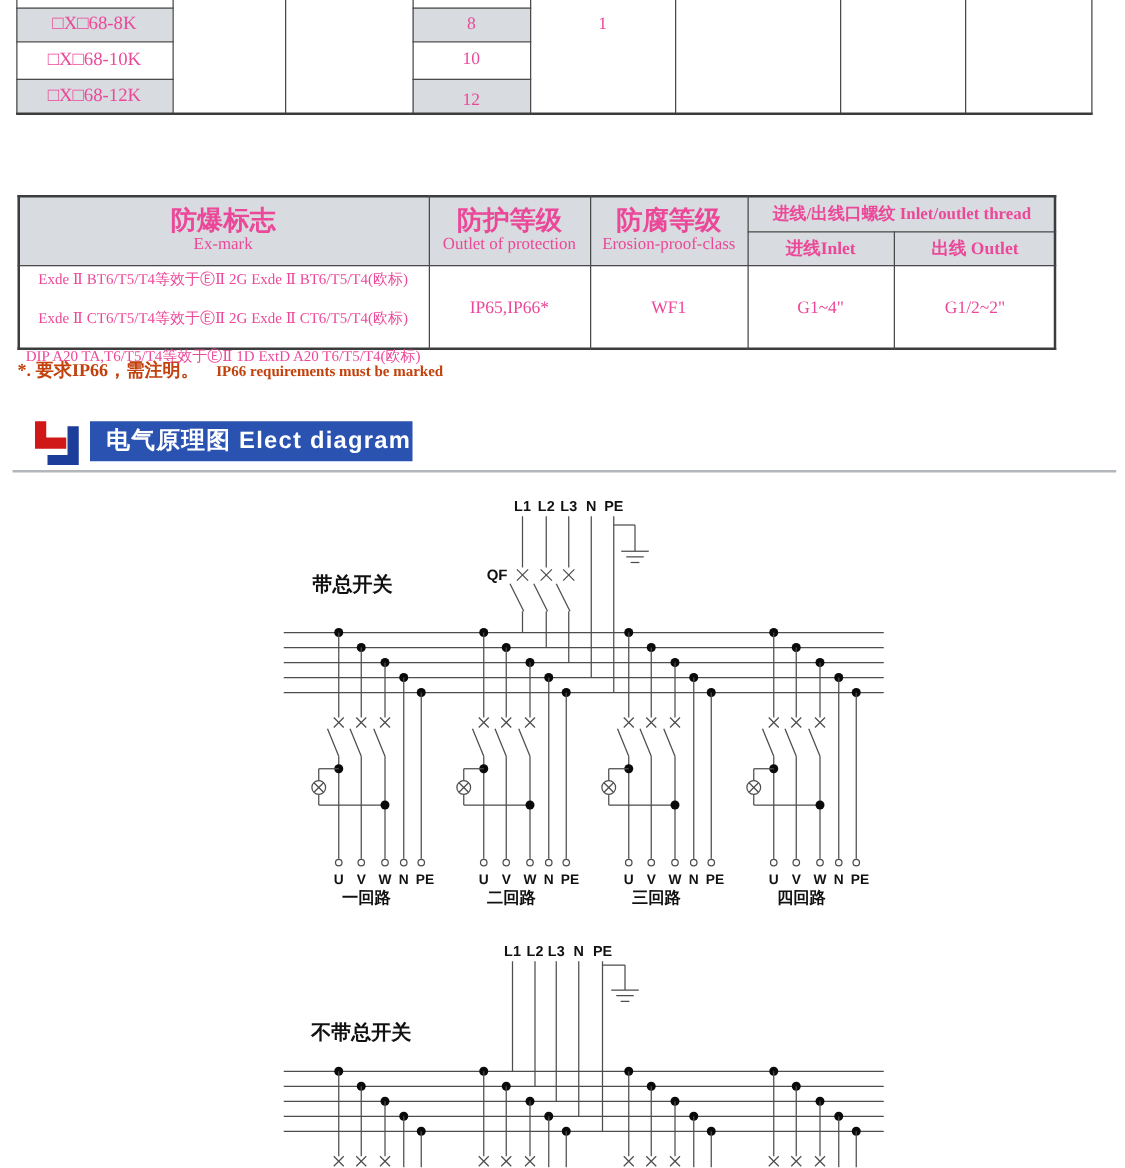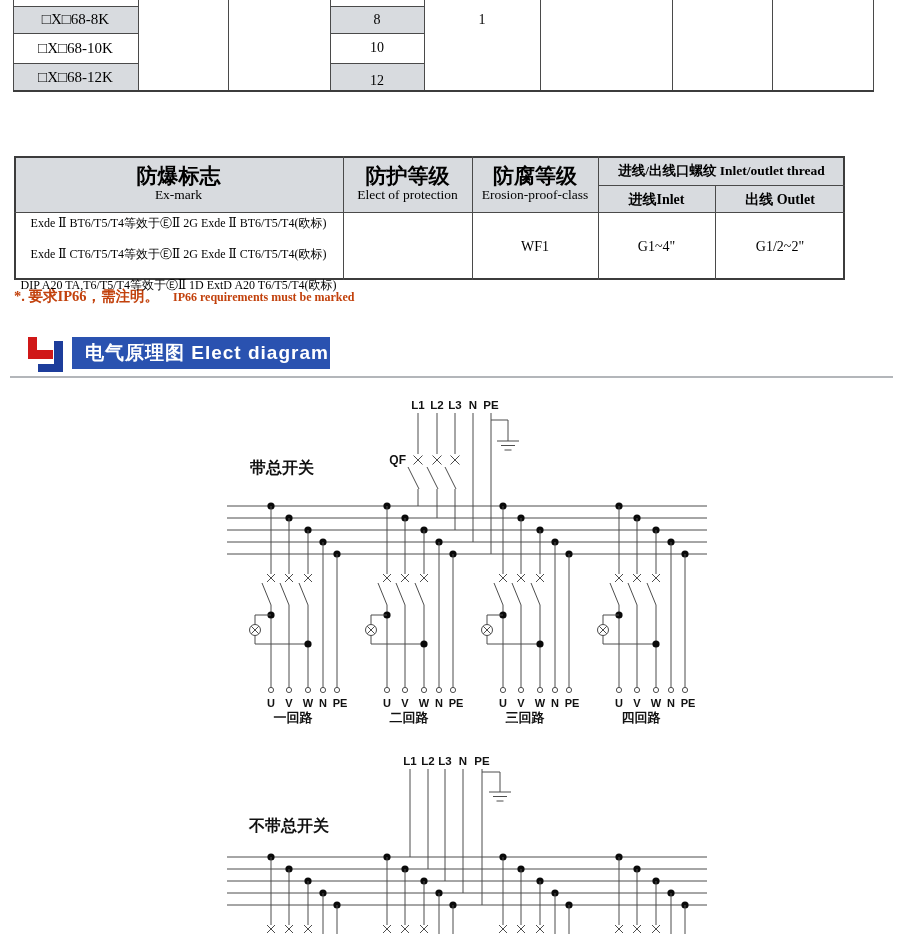--- a/index.html
+++ b/index.html
@@ -1,18 +1,18 @@
 <!DOCTYPE html>
 <html><head>
 <meta charset="utf-8">
 <style>
   html,body{margin:0;padding:0;width:900px;height:934px;background:#fff;overflow:hidden;}
   .abs{position:absolute;}
   .cell{position:absolute;display:flex;align-items:center;justify-content:center;
-        font-family:"Liberation Serif","DejaVu Serif",serif;color:#000000;text-align:center;}
+        font-family:"Liberation Serif","DejaVu Serif",serif;color:#ec4899;text-align:center;}
   .col{flex-direction:column;}
   .zh{font-weight:bold;font-size:21px;line-height:19px;}
   .en{font-size:13.5px;line-height:17px;}
   .val{font-size:14px;}
   .exline{font-size:12px;line-height:16px;white-space:nowrap;margin-top:15px;}
   .model{font-size:15px;}
   .banner-text{font-family:"Liberation Sans","DejaVu Sans",sans-serif;font-weight:bold;
         font-size:19px;color:#fff;line-height:32px;padding-left:13px;letter-spacing:1px;white-space:nowrap;}
   .footnote{font-family:"Liberation Serif","DejaVu Serif",serif;color:#c2410c;white-space:nowrap;}
   .fn-zh{font-weight:bold;font-size:14.5px;}
@@ -53,35 +53,36 @@
   </div>
 
 <div class="abs" id="spec-table" style="left:0;top:156px;width:900px;height:125px;">
 
   <div class="cell col" style="left:14px;top:0;width:329px;height:57px;z-index:3;">
     <div class="zh">防爆标志</div>
     <div class="en">Ex-mark</div>
   </div>
   <div class="cell col" style="left:343px;top:0;width:129px;height:57px;z-index:3;">
     <div class="zh">防护等级</div>
-    <div class="en">Elect of protection</div>
+    <div class="en">Outlet of protection</div>
   </div>
   <div class="cell" style="left:598px;top:0;width:247px;height:29px;z-index:3;font-weight:bold;font-size:13.5px;white-space:nowrap;">进线/出线口螺纹  Inlet/outlet thread</div>
   <div class="cell col" style="left:472px;top:0;width:126px;height:57px;z-index:3;">
     <div class="zh">防腐等级</div>
     <div class="en">Erosion-proof-class</div>
   </div>
   <div class="cell zh" style="left:598px;top:30px;width:117px;height:27px;z-index:3;font-size:14px;">进线Inlet</div>
   <div class="cell zh" style="left:715px;top:30px;width:130px;height:27px;z-index:3;font-size:14px;">出线 Outlet</div>
 
   <div class="cell col" style="left:14px;top:57px;width:329px;height:67px;z-index:3;">
     <div class="exline">Exde Ⅱ BT6/T5/T4等效于ⒺⅡ 2G Exde Ⅱ BT6/T5/T4(欧标)</div>
     <div class="exline">Exde Ⅱ CT6/T5/T4等效于ⒺⅡ 2G Exde Ⅱ CT6/T5/T4(欧标)</div>
     <div class="exline">DIP A20 TA,T6/T5/T4等效于ⒺⅡ 1D ExtD A20 T6/T5/T4(欧标)</div>
   </div>
+  <div class="cell val" style="left:343px;top:57px;width:129px;height:67px;z-index:3;">IP65,IP66*</div>
   <div class="cell val" style="left:472px;top:57px;width:126px;height:67px;z-index:3;">WF1</div>
   <div class="cell val" style="left:598px;top:57px;width:117px;height:67px;z-index:3;">G1~4"</div>
   <div class="cell val" style="left:715px;top:57px;width:130px;height:67px;z-index:3;">G1/2~2"</div>
 <div class="abs" style="left: 14px; top: 0px; width: 831px; height: 57px; background: rgb(216, 219, 223); z-index: 1;"></div>
     <div class="abs" style="left: 14px; top: 0px; width: 831px; height: 2px; background: rgb(60, 60, 60); z-index: 1;"></div>
     <div class="abs" style="left: 14px; top: 122px; width: 831px; height: 2px; background: rgb(60, 60, 60); z-index: 1;"></div>
     <div class="abs" style="left: 14px; top: 0px; width: 2px; height: 124px; background: rgb(60, 60, 60); z-index: 1;"></div>
     <div class="abs" style="left: 843px; top: 0px; width: 2px; height: 124px; background: rgb(60, 60, 60); z-index: 1;"></div>
     <div class="abs" style="left: 343px; top: 0px; width: 1px; height: 124px; background: rgb(74, 74, 74); z-index: 1;"></div>
     <div class="abs" style="left: 472px; top: 0px; width: 1px; height: 124px; background: rgb(74, 74, 74); z-index: 1;"></div>

